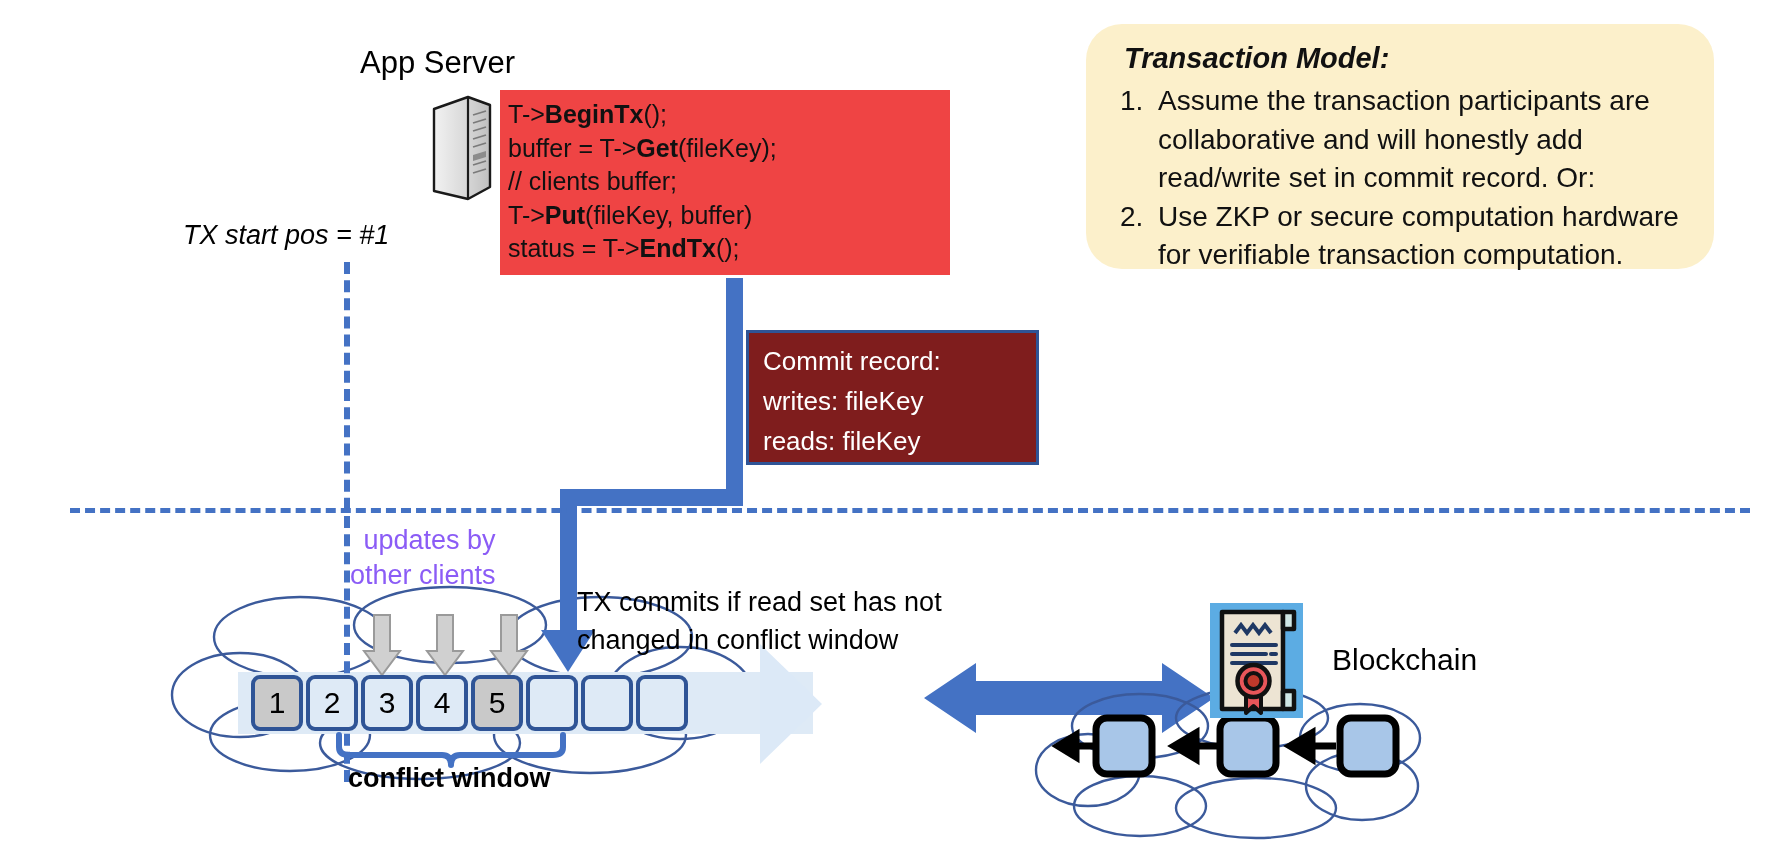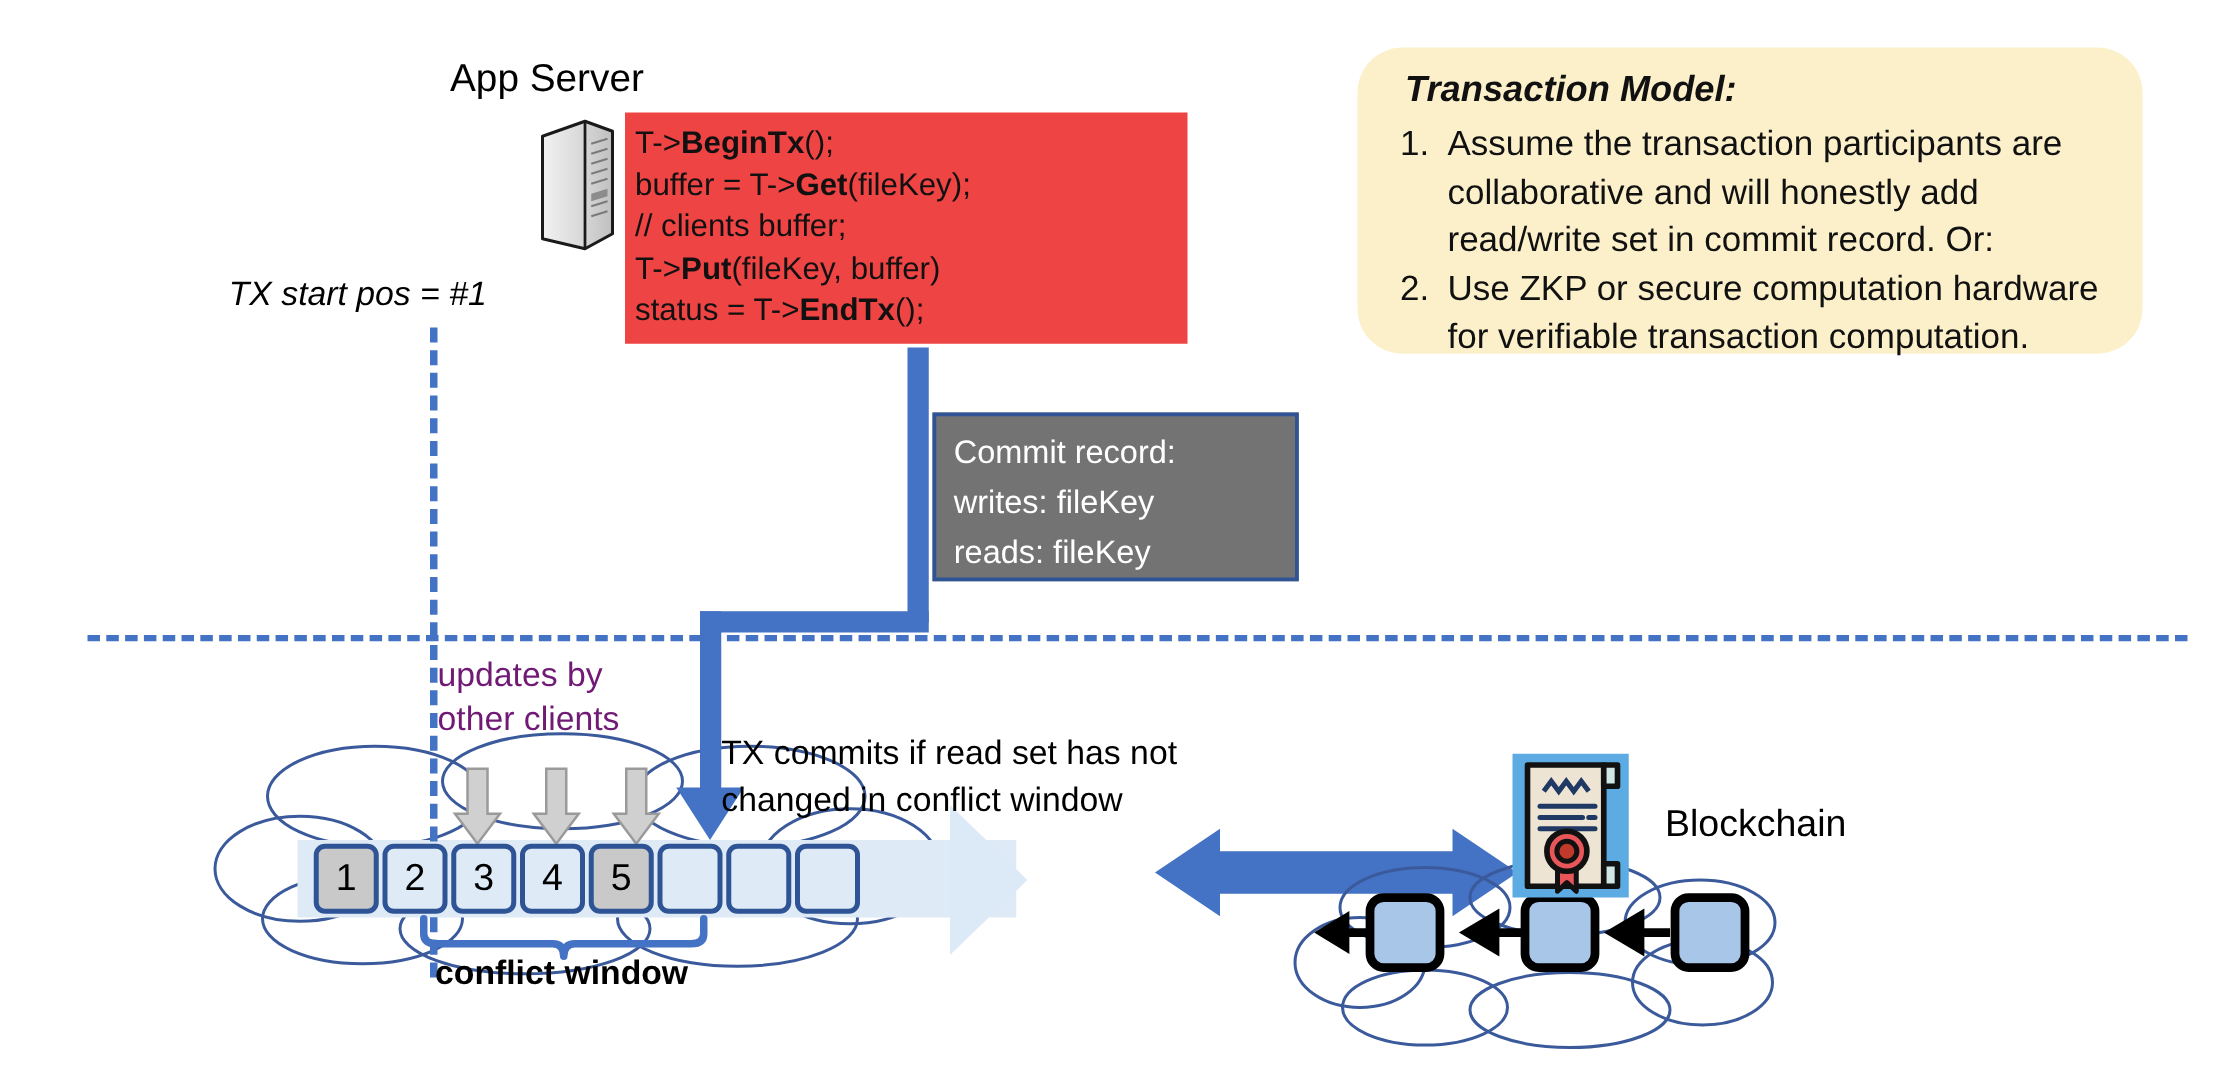--- a/index.html
+++ b/index.html
@@ -66,21 +66,21 @@
   #hr-dashed {
     left: 70px; top: 508px;
     width: 1680px; height: 0;
     border-top: 5px dashed #4472C4;
   }
 
   
   #commit-record {
     left: 746px; top: 330px;
     width: 293px; height: 135px;
-    background: #737373;
+    background: #7f1d1d;
     border: 3px solid #2F5496;
     box-sizing: border-box;
     padding: 8px 0 0 14px;
   }
   #commit-record .line {
     font-size: 26px;
     line-height: 40px;
     color: #ffffff;
     white-space: pre;
   }
@@ -104,21 +104,21 @@
   #elbow-arrowhead {
     left: 541px; top: 630px;
     width: 0; height: 0;
     border-left: 27px solid transparent;
     border-right: 27px solid transparent;
     border-top: 42px solid #4472C4;
   }
 
   
   #tx-model-card {
-    left: 1086px; top: 38px;
+    left: 1086px; top: 24px;
     width: 628px; height: 245px;
     background: #FCF0CB;
     border-radius: 36px;
   }
   #tx-model-title {
     position: absolute;
     left: 38px; top: 18px;
     font-size: 29px;
     font-weight: bold;
     font-style: italic;
@@ -179,21 +179,22 @@
   .ledger-cell.filled { background: #C9C9C9; }
 
   
   .gray-arrow { position: absolute; }
 
   
   #updates-label {
     left: 350px; top: 523px;
     font-size: 27px;
     line-height: 35px;
-    color: #701a75;
+    color: #8b5cf6;
+    text-align: right;
   }
 
   
   #tx-commits-label {
     left: 577px; top: 583px;
     font-size: 27px;
     line-height: 38px;
     color: #000000;
     white-space: nowrap;
   }

